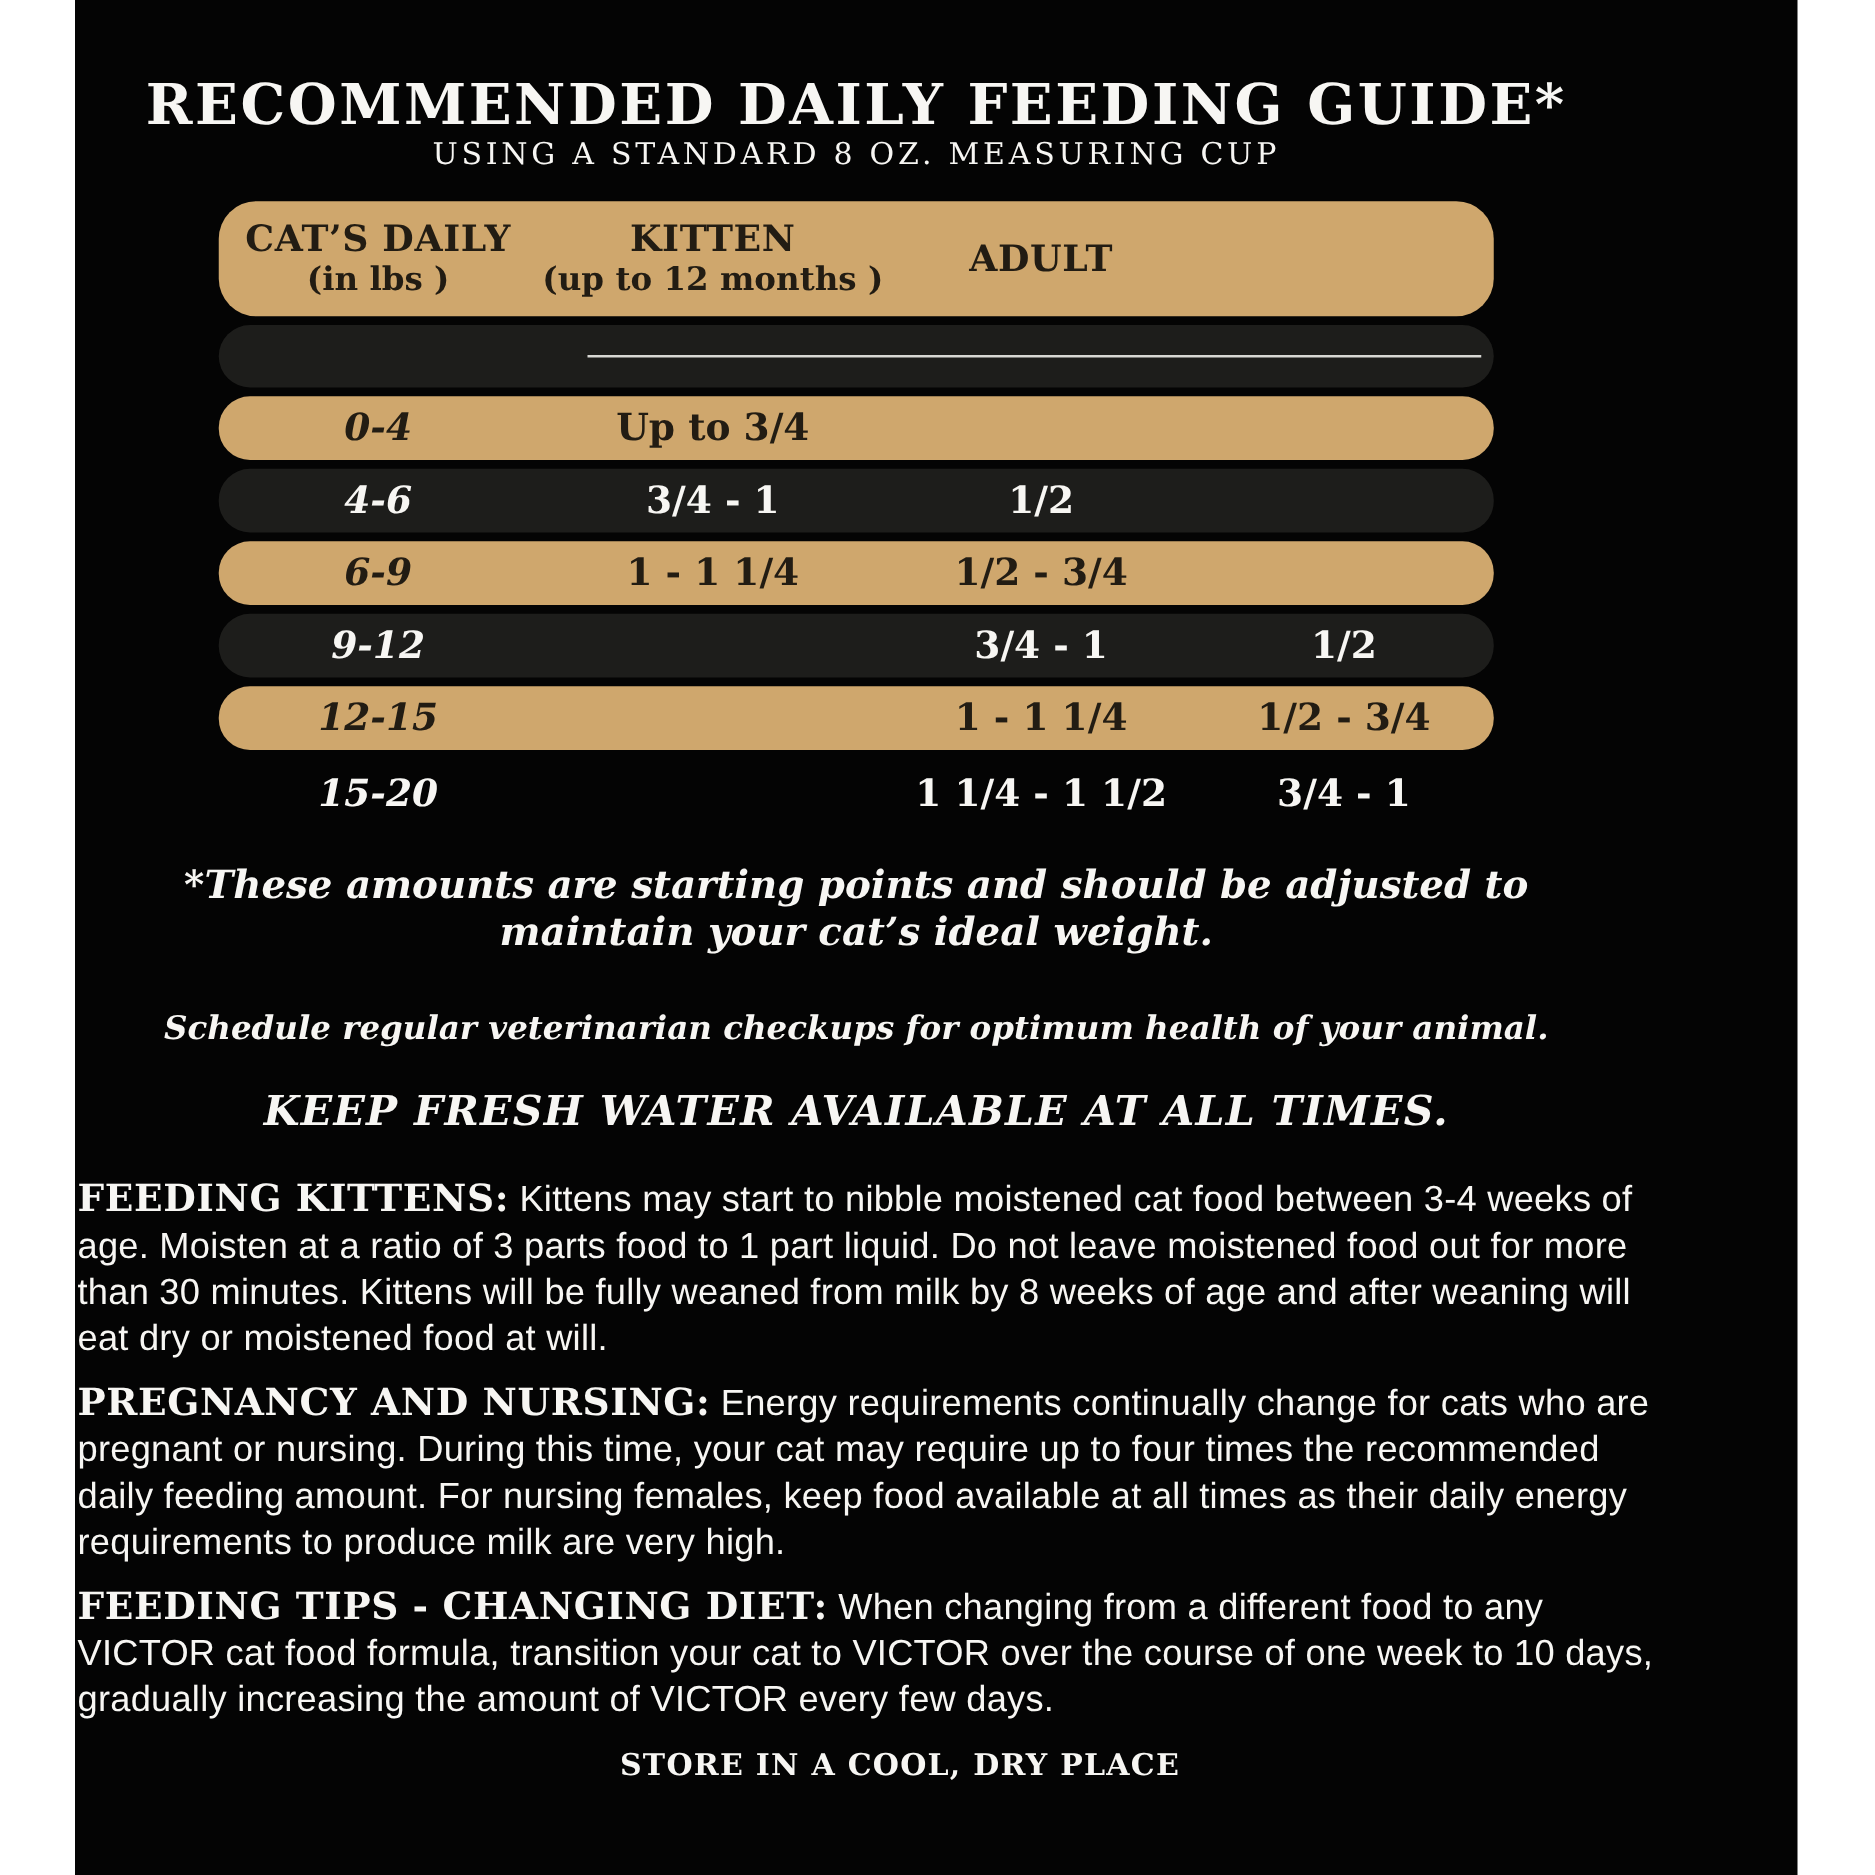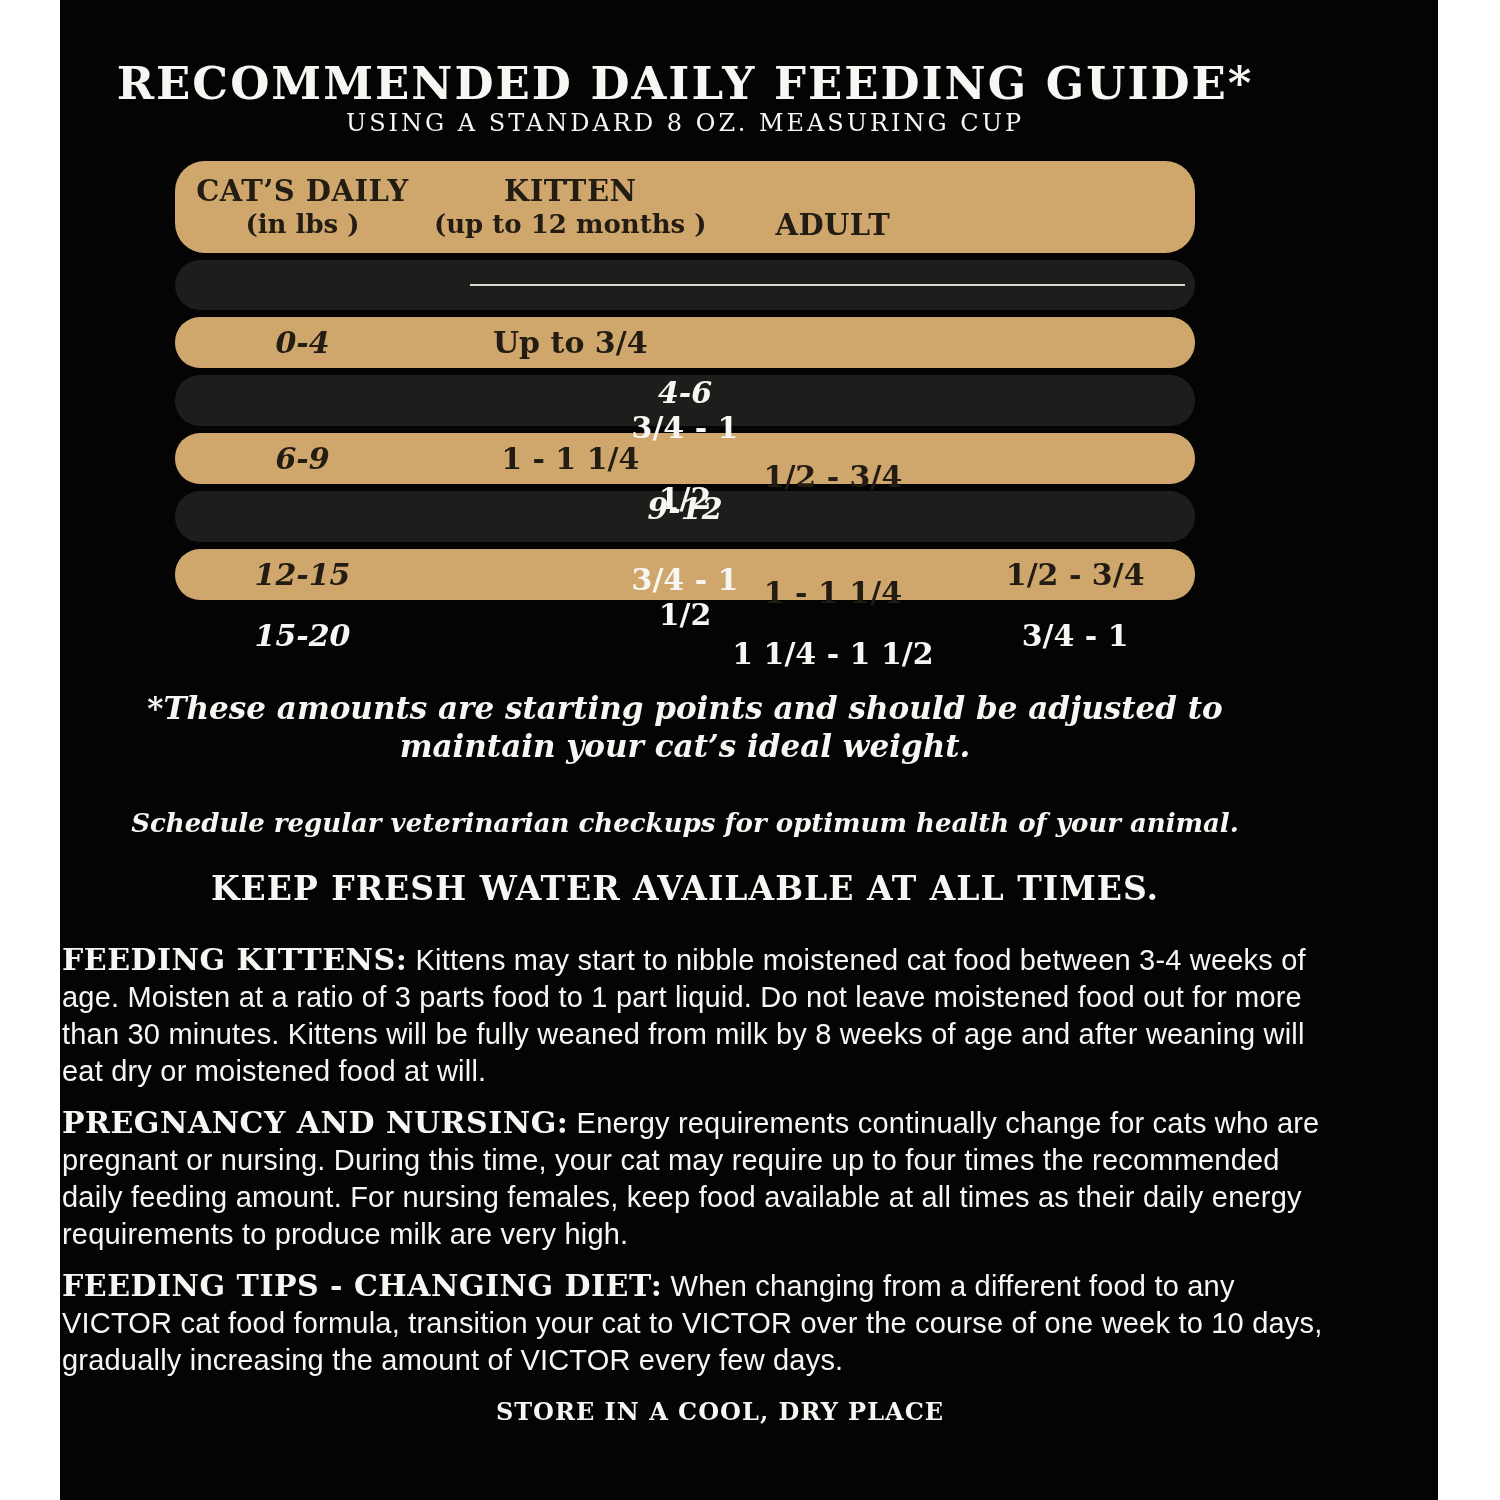--- a/index.html
+++ b/index.html
@@ -8,36 +8,36 @@
   .top-wrap{width:1250px;text-align:center;}
   .title{padding-top:60px;font-size:45px;line-height:48px;font-weight:bold;color:var(--light,#f7f6f3);letter-spacing:2px;}
   .subtitle{font-size:24px;line-height:30px;color:var(--light,#f7f6f3);letter-spacing:3px;}
   .table{width:1020px;margin:23px auto 0 auto;text-align:left;}
   .thead{background:var(--tan,#cfa76d);height:92px;border-radius:30px;display:flex;align-items:center;color:var(--dark-text,#221c13);}
   .hcell{text-align:center;font-weight:bold;}
   .h1{font-size:29px;line-height:34px;letter-spacing:0.5px;}
   .h2{font-size:26px;line-height:32px;}
   .col-weight{width:25%;}
   .col-kitten{width:27.5%;}
-  .col-adult{width:24%;margin-top:36px;}
+  .col-adult{width:24%;}
   .col-reduction{width:23.5%;}
   .daily-bar{margin-top:7px;height:50px;border-radius:25px;background:var(--dark-row,#1d1d1b);display:flex;align-items:center;}
   .daily-spacer{width:295px;flex:none;}
   .rule{height:2px;background:#d8d8d4;flex:1;}
   .daily-label{margin:0 10px;color:var(--light,#f7f6f3);font-size:24px;font-weight:bold;letter-spacing:0.5px;white-space:nowrap;}
   .daily-endpad{width:10px;flex:none;}
   .trow{margin-top:7px;height:51px;border-radius:25px;display:flex;align-items:center;}
   .trow.tan{background:var(--tan,#cfa76d);color:var(--dark-text,#221c13);}
-  .trow.dark{background:var(--dark-row,#1d1d1b);color:var(--light,#f7f6f3);flex-direction:column;}
+  .trow.dark{background:var(--dark-row,#1d1d1b);color:var(--light,#f7f6f3);}
   .trow.plain{background:transparent;color:var(--light,#f7f6f3);height:56px;}
   .cell{text-align:center;font-weight:bold;font-size:30px;}
   .cell.wcell{font-style:italic;}
   .footnote{margin:26px auto 0 auto;max-width:1230px;color:var(--light,#f7f6f3);font-style:italic;font-weight:bold;font-size:31px;line-height:38px;}
   .vet-note{margin:40px auto 0 auto;max-width:1240px;color:var(--light,#f7f6f3);font-style:italic;font-weight:bold;font-size:26px;line-height:37px;}
-  .water-note{margin:27px auto 0 auto;color:var(--light,#f7f6f3);font-weight:bold;font-size:33px;letter-spacing:1px;}
+  .water-note{margin:27px auto 0 auto;color:var(--light,#f7f6f3);font-style:italic;font-weight:bold;font-size:33px;letter-spacing:1px;}
   .paras{padding:33px 92px 0 2px;}
   .para{margin-top:14px;color:var(--light,#f7f6f3);font-family:"Liberation Sans",sans-serif;font-size:29px;line-height:37px;letter-spacing:0.2px;}
   .para:first-child{margin-top:0;}
   .para .phead{font-family:"DejaVu Serif",serif;font-weight:bold;font-size:30px;letter-spacing:0.5px;}
   .store{padding:18px 60px 0 2px;color:var(--light,#f7f6f3);font-weight:bold;font-size:24px;letter-spacing:1px;text-align:center;}
 </style>
 </head>
 <body>
 
 <div class="panel">

